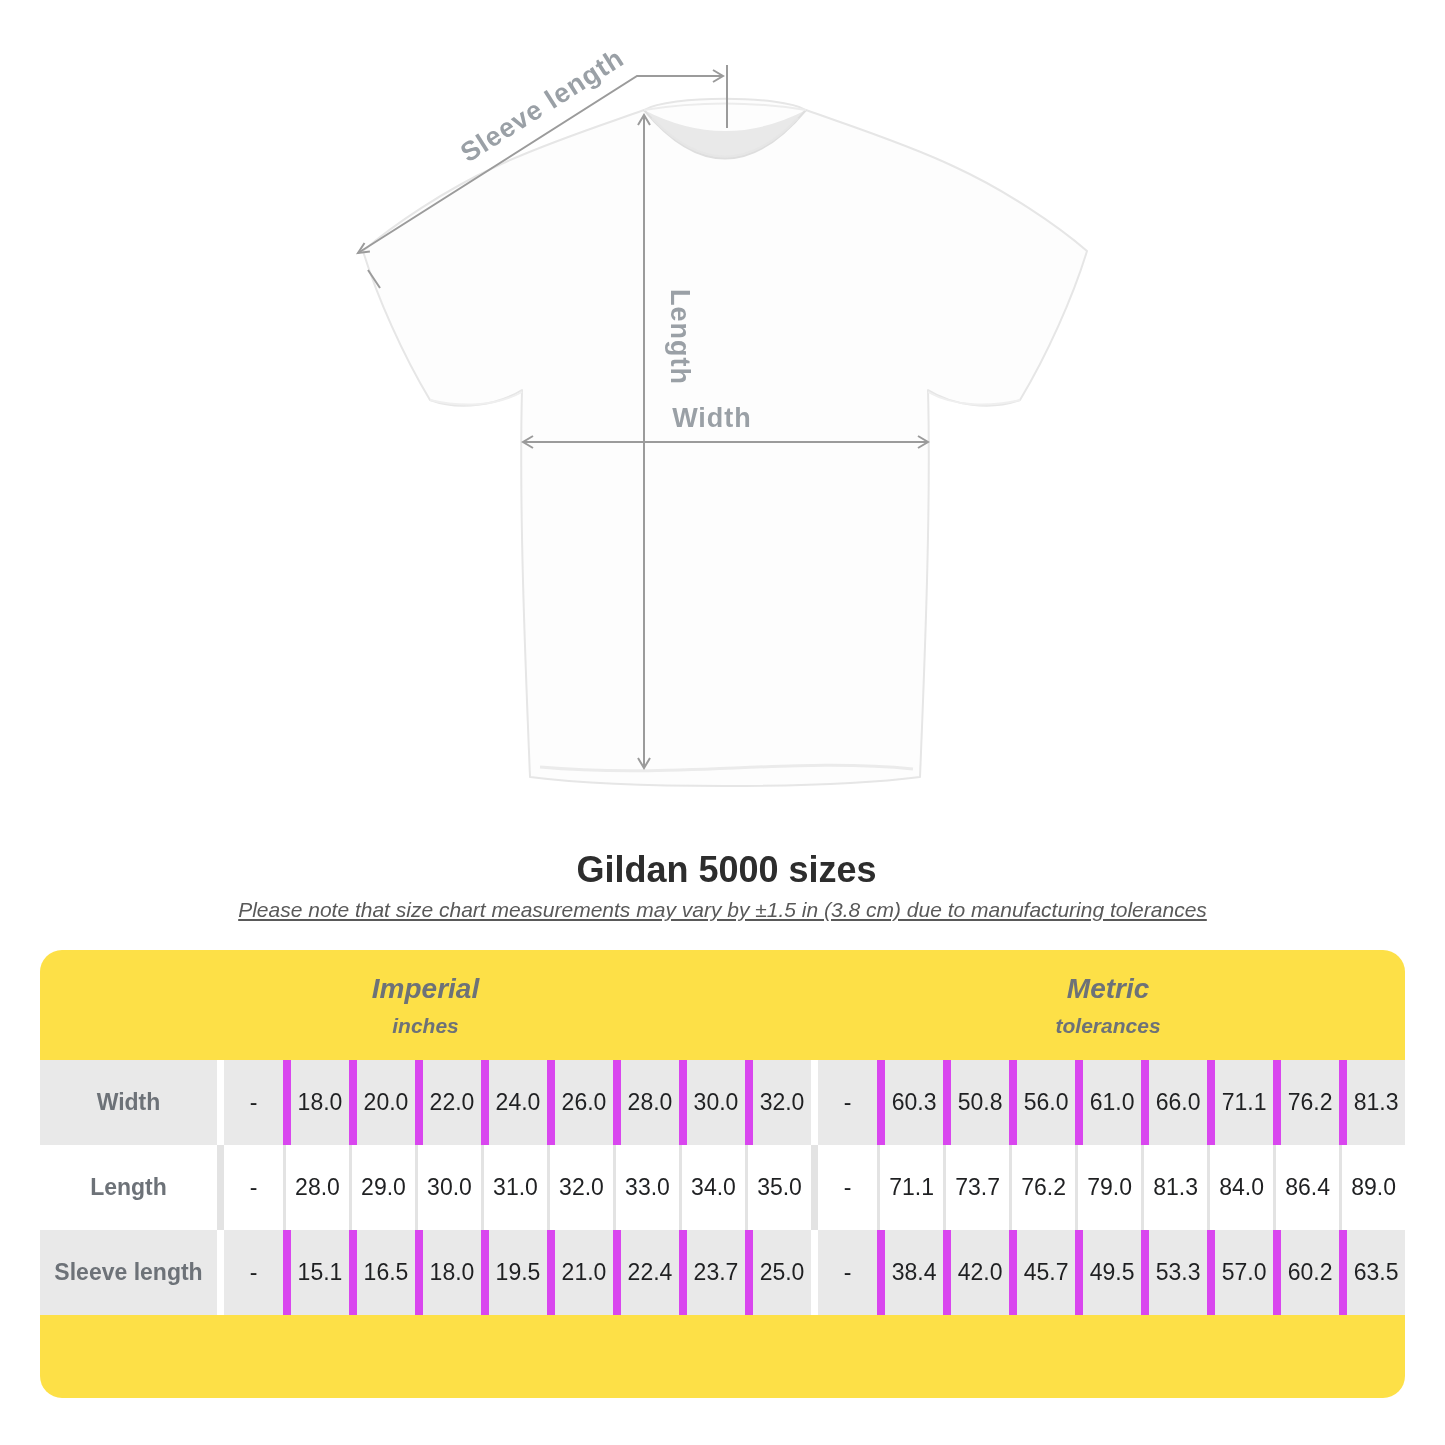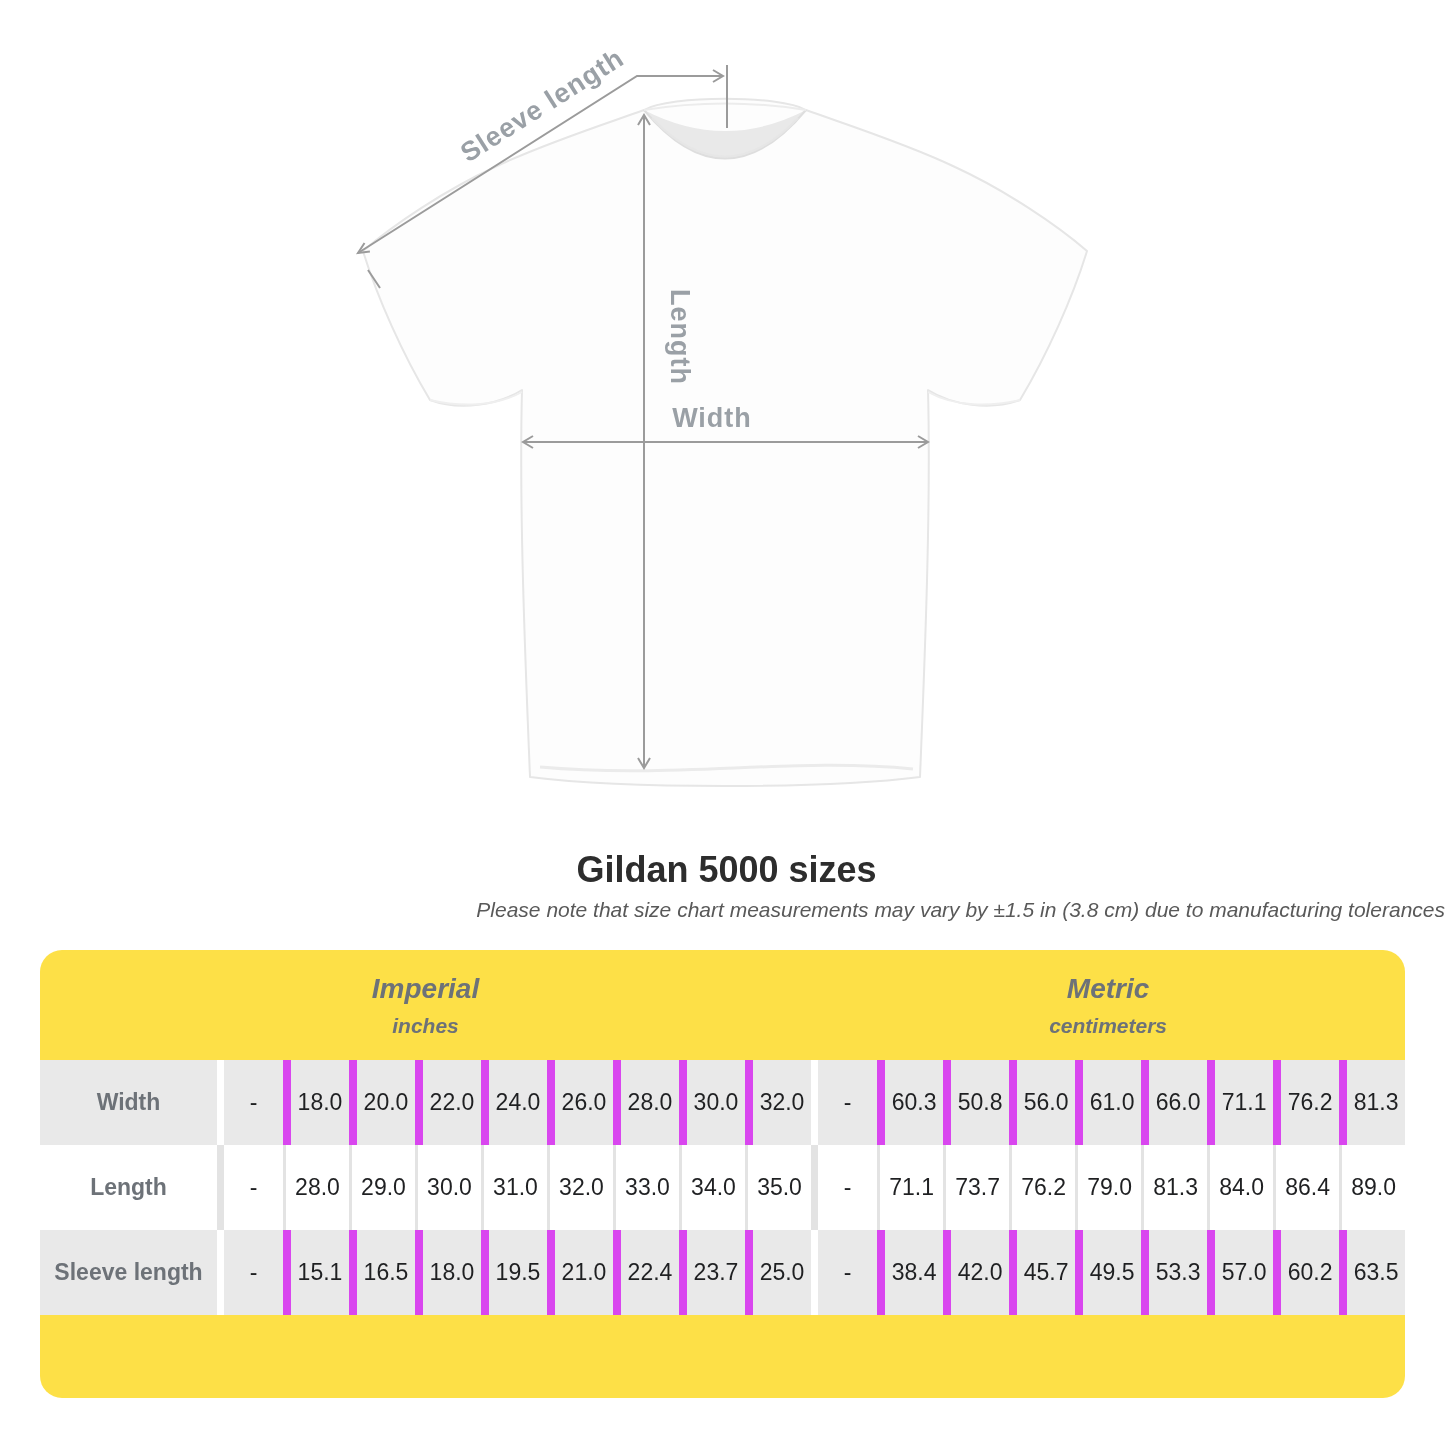--- a/index.html
+++ b/index.html
@@ -12,21 +12,21 @@
   .figure{position:absolute;left:355px;top:50px;width:740px;height:765px;}
   .figure svg{display:block;width:100%;height:100%;}
   .ann-text{fill:#9aa0a6;font-weight:bold;font-size:27px;letter-spacing:1px;}
   
   .page-title{
     position:absolute;top:845px;left:0;width:100%;
     text-align:center;font-size:36px;font-weight:bold;color:#2d2d2d;margin:4px;
   }
   .page-subtitle{
     position:absolute;top:898px;left:0;width:100%;
-    text-align:right;font-size:21px;font-style:italic;color:#595959;margin:0;
+    text-align:center;font-size:21px;font-style:italic;color:#595959;margin:0;text-decoration:underline;
   }
   
   .table-card{
     position:absolute;left:40px;top:950px;width:1365px;height:448px;
     background:#fde047;border-radius:22px;overflow:hidden;
   }
   table.size-table{
     width:1365px;table-layout:fixed;border-collapse:separate;border-spacing:0;
   }
   .size-table th,.size-table td{
@@ -124,21 +124,21 @@
       <col span="18" style="width:66px">
     </colgroup>
     <thead>
       <tr class="unit-row">
         <th colspan="10">
           <div class="unit-name">Imperial</div>
           <div class="unit-sub">inches</div>
         </th>
         <th colspan="9">
           <div class="unit-name">Metric</div>
-          <div class="unit-sub">centimeters</div>
+          <div class="unit-sub">tolerances</div>
         </th>
       </tr>
     </thead>
     <tbody>
 
     <tr class="row-gray">
           <th class="row-label">Width</th>
           <td class="value sep-wide">-</td>
           <td class="value sep">18.0</td>
           <td class="value sep">20.0</td>

